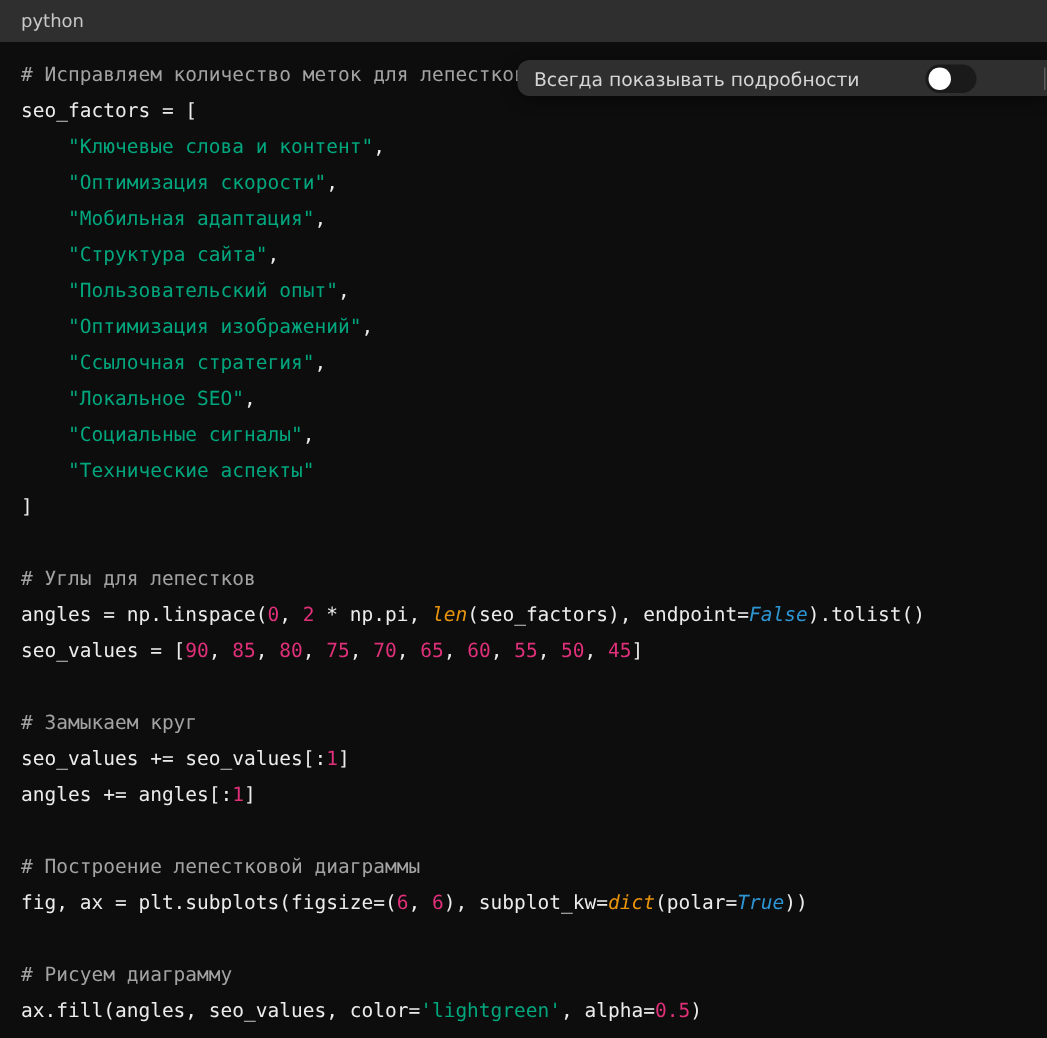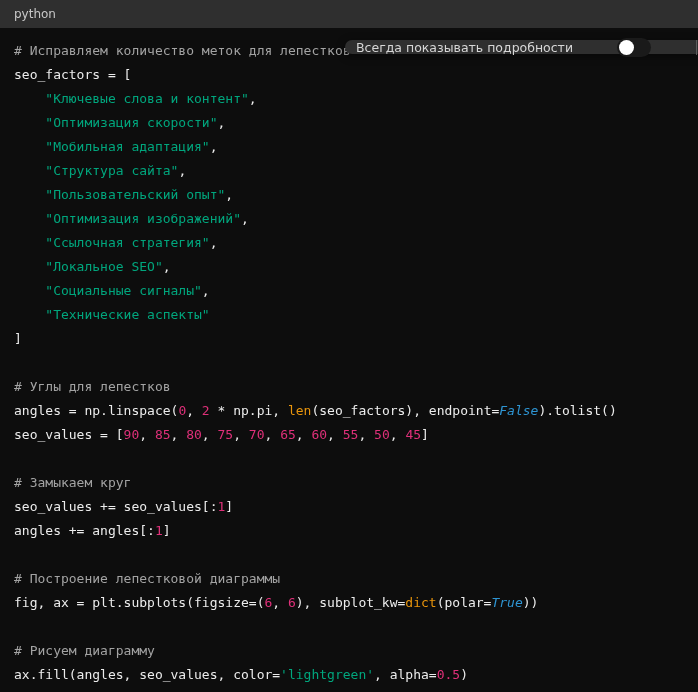--- a/index.html
+++ b/index.html
@@ -33,28 +33,28 @@
     line-height: 24px;
     white-space: pre;
     color: var(--c-pln, #ececec);
   }
   .code-line { height: 24px; }
   .tok-pln { color: var(--c-pln, #ececec); }
   .tok-com { color: var(--c-com, #a3a3a3); }
   .tok-str { color: var(--c-str, #00a67d); }
   .tok-num { color: var(--c-num, #df3079); }
   .tok-kw  { color: var(--c-kw,  #2e95d3); font-style: italic; }
-  .tok-fn  { color: var(--c-fn,  #e9950c); }
+  .tok-fn  { color: var(--c-fn,  #e9950c); font-style: italic; }
 
   .floating-toolbar {
     position: absolute;
     top: 40px;
     left: 345px;
     right: 0;
-    height: 14px;
+    height: 24px;
     background: var(--c-toolbg, #2f2f2f);
     border-radius: 8px 0 0 8px;
     display: flex;
     align-items: center;
     padding: 0 8px 0 11px;
     box-shadow: 0 2px 10px rgba(0,0,0,0.45);
     z-index: 5;
     gap: 36px;
   }
   .details-label {

